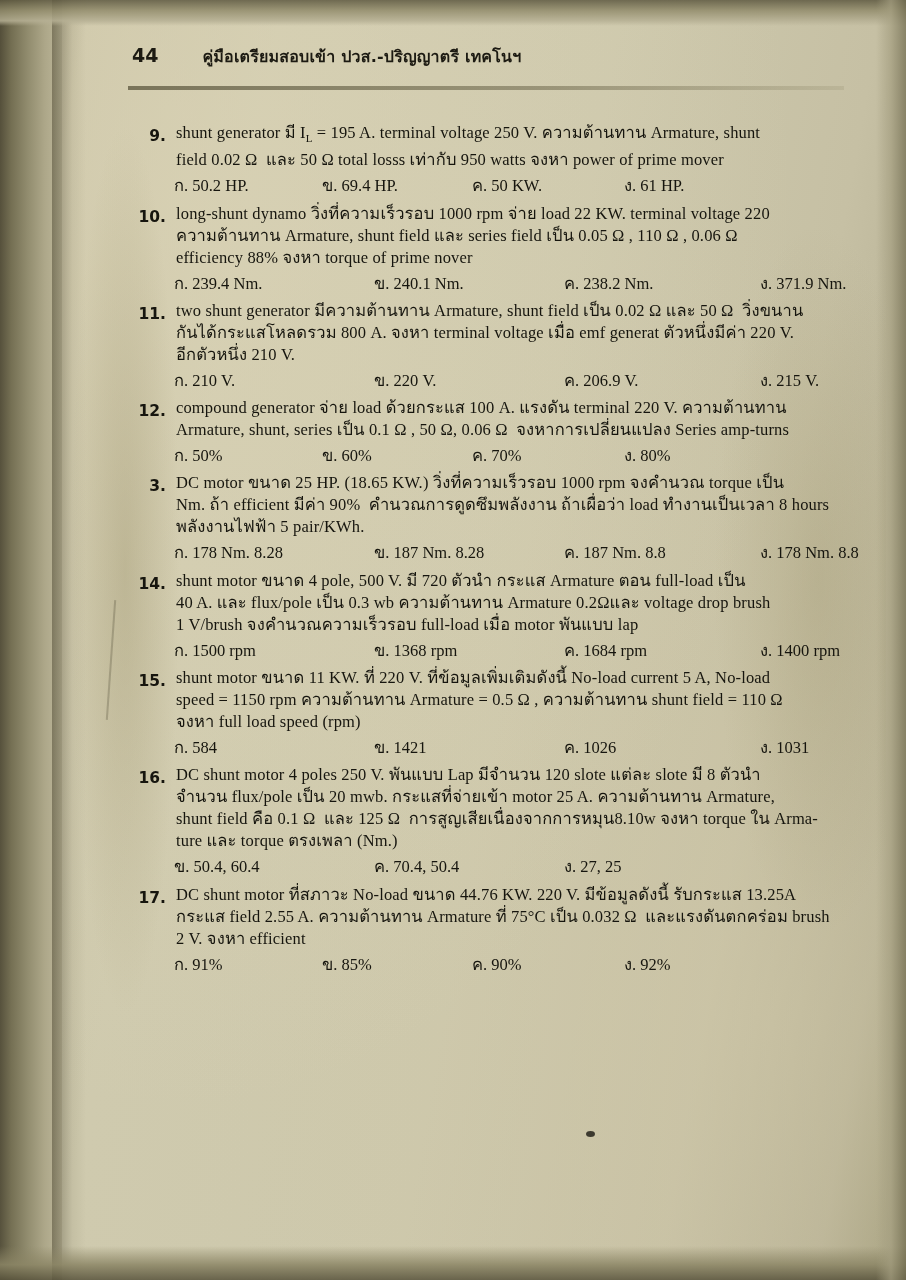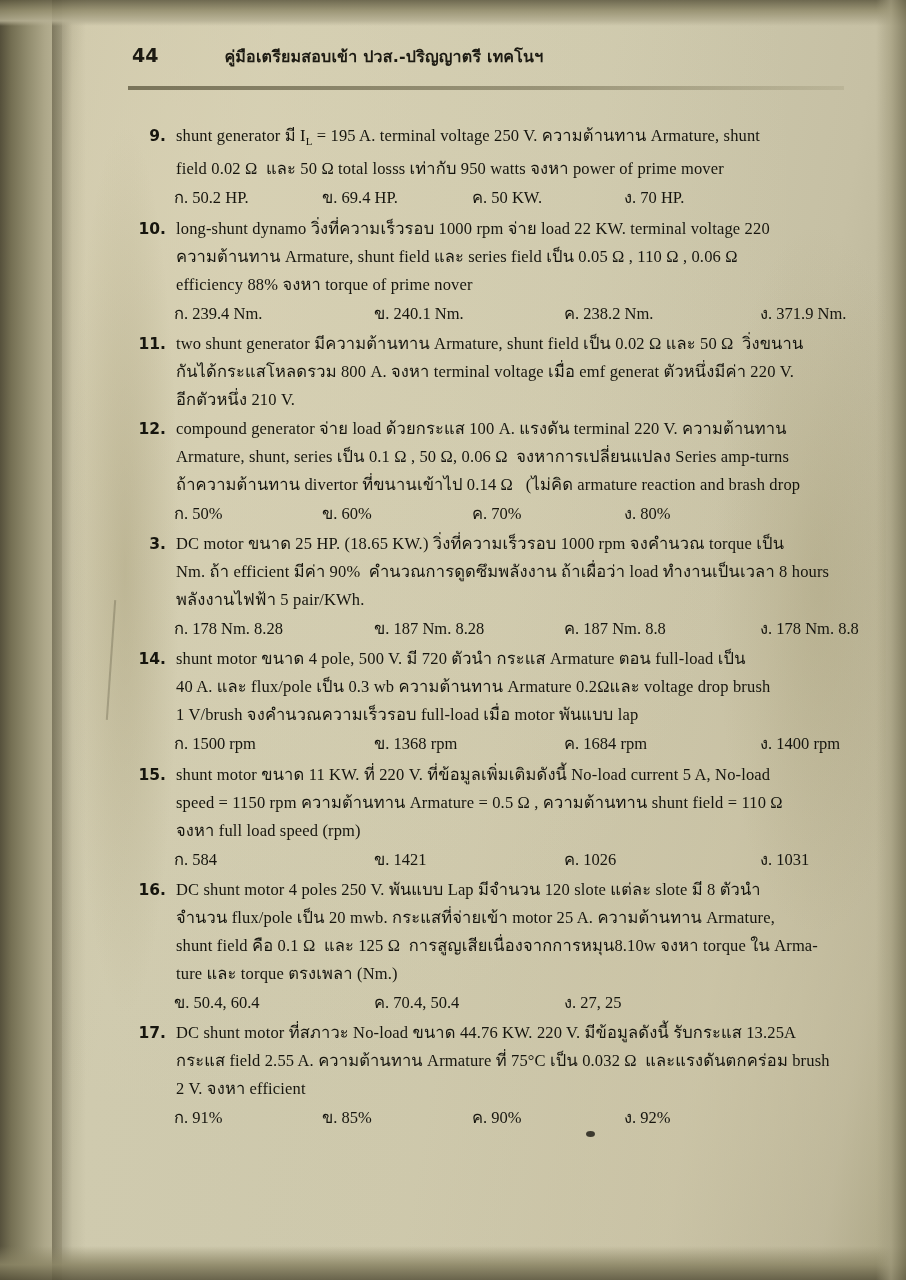--- a/index.html
+++ b/index.html
@@ -97,21 +97,20 @@
     font-size: 19px;
     color: #1c1a12;
     margin-right: 44px;
   }
   .header-title {
     font-family: "DejaVu Sans", sans-serif;
     font-weight: bold;
     font-size: 16px;
     letter-spacing: 0.2px;
     color: #1c1a12;
-    margin-left: 22px;
   }
   .rule {
     position: absolute;
     top: 86px;
     left: 128px;
     width: 716px;
     height: 4px;
     background: linear-gradient(90deg, rgba(90,85,60,0.75) 0%, rgba(110,104,76,0.55) 60%, rgba(150,144,112,0.25) 100%);
   }
 
@@ -137,21 +136,21 @@
     font-weight: bold;
     font-size: 15.5px;
     line-height: 28.3px;
     color: #16150e;
   }
   .q-body {
     flex: 1 1 auto;
   }
   .q-line {
     font-size: 16.5px;
-    line-height: 28px;
+    line-height: 22px;
     white-space: pre-wrap;
     letter-spacing: 0.15px;
   }
   .q-line .sub {
     font-size: 11px;
     vertical-align: sub;
   }
 
   .choices {
     display: flex;
@@ -217,21 +216,21 @@
           <div class="q-num">9.</div>
           <div class="q-body">
             <div class="q-line">shunt generator มี I<span class="sub">L</span> = 195 A. terminal voltage 250 V. ความต้านทาน Armature, shunt</div>
             <div class="q-line">field 0.02 Ω  และ 50 Ω total losss เท่ากับ 950 watts จงหา power of prime mover</div>
           </div>
         </div>
         <div class="choices c4">
           <span class="ch">ก.  50.2 HP.</span>
           <span class="ch">ข.  69.4 HP.</span>
           <span class="ch">ค.  50 KW.</span>
-          <span class="ch">ง.  70 HP.</span>
+          <span class="ch">ง.  61 HP.</span>
         </div>
       </div>
       <div>
         <div class="q">
           <div class="q-num">10.</div>
           <div class="q-body">
             <div class="q-line">long-shunt dynamo วิ่งที่ความเร็วรอบ 1000 rpm จ่าย load 22 KW. terminal voltage 220</div>
             <div class="q-line">ความต้านทาน Armature, shunt field และ series field เป็น 0.05 Ω , 110 Ω , 0.06 Ω</div>
             <div class="q-line">efficiency 88% จงหา torque of prime nover</div>
           </div>
@@ -245,28 +244,33 @@
       </div>
       <div>
         <div class="q">
           <div class="q-num">11.</div>
           <div class="q-body">
             <div class="q-line">two shunt generator มีความต้านทาน Armature, shunt field เป็น 0.02 Ω และ 50 Ω  วิ่งขนาน</div>
             <div class="q-line">กันได้กระแสโหลดรวม 800 A. จงหา terminal voltage เมื่อ emf generat ตัวหนึ่งมีค่า 220 V.</div>
             <div class="q-line">อีกตัวหนึ่ง 210 V.</div>
           </div>
         </div>
+        <div class="choices wide">
+          <span class="ch">ก.  210 V.</span>
+          <span class="ch">ข.  220 V.</span>
+          <span class="ch">ค.  206.9 V.</span>
+          <span class="ch">ง.  215 V.</span>
+        </div>
       </div>
       <div>
         <div class="q">
           <div class="q-num">12.</div>
           <div class="q-body">
             <div class="q-line">compound generator จ่าย load ด้วยกระแส 100 A. แรงดัน terminal 220 V. ความต้านทาน</div>
             <div class="q-line">Armature, shunt, series เป็น 0.1 Ω , 50 Ω, 0.06 Ω  จงหาการเปลี่ยนแปลง Series amp-turns</div>
-            <div class="q-line">ถ้าความต้านทาน divertor ที่ขนานเข้าไป 0.14 Ω   (ไม่คิด armature reaction and brash drop</div>
           </div>
         </div>
         <div class="choices c4">
           <span class="ch">ก.  50%</span>
           <span class="ch">ข.  60%</span>
           <span class="ch">ค.  70%</span>
           <span class="ch">ง.  80%</span>
         </div>
       </div>
       <div>

